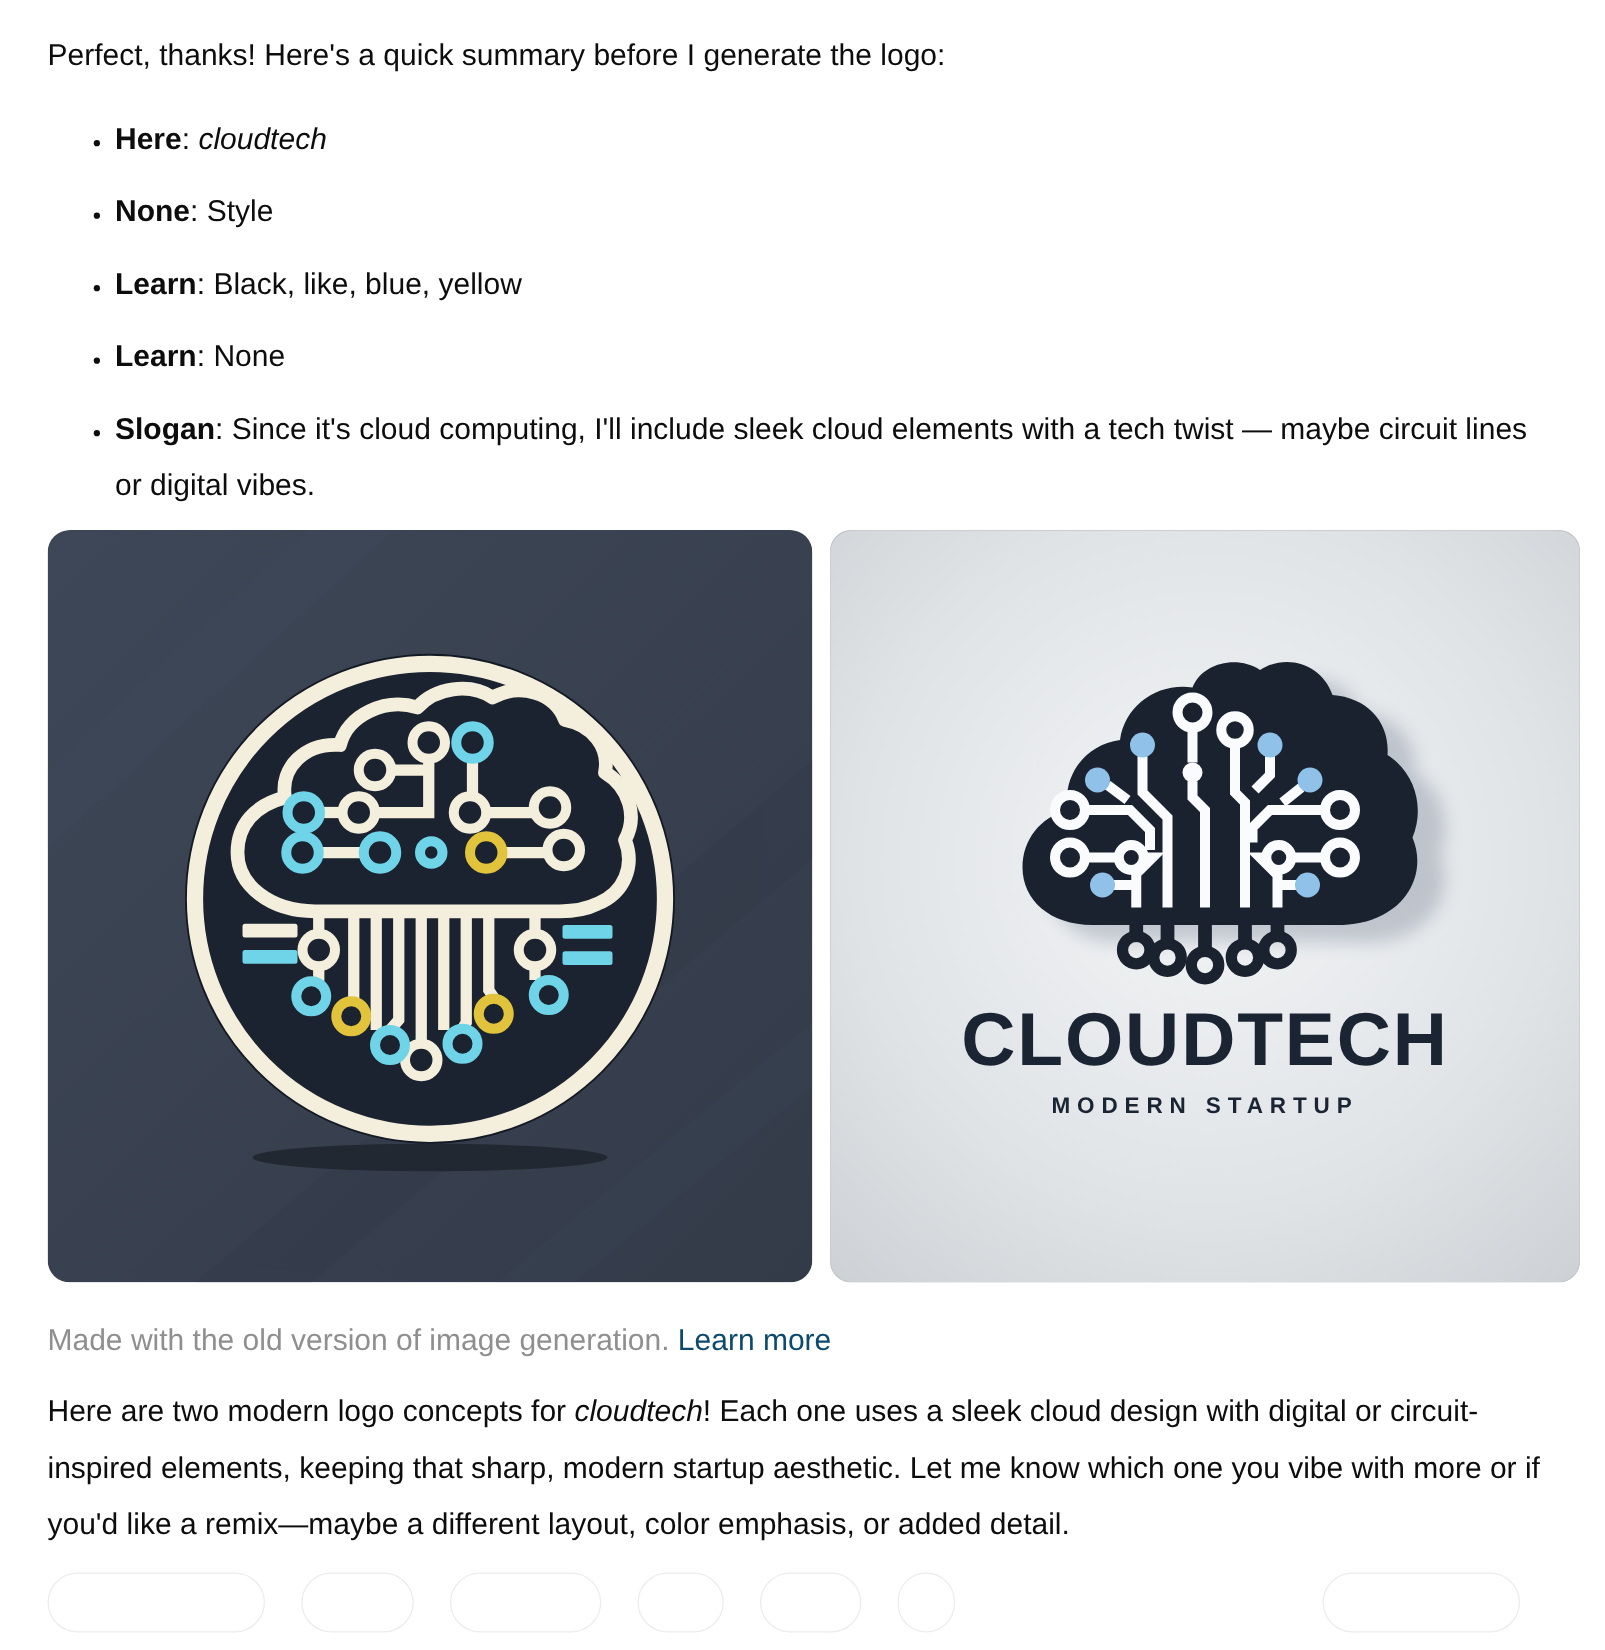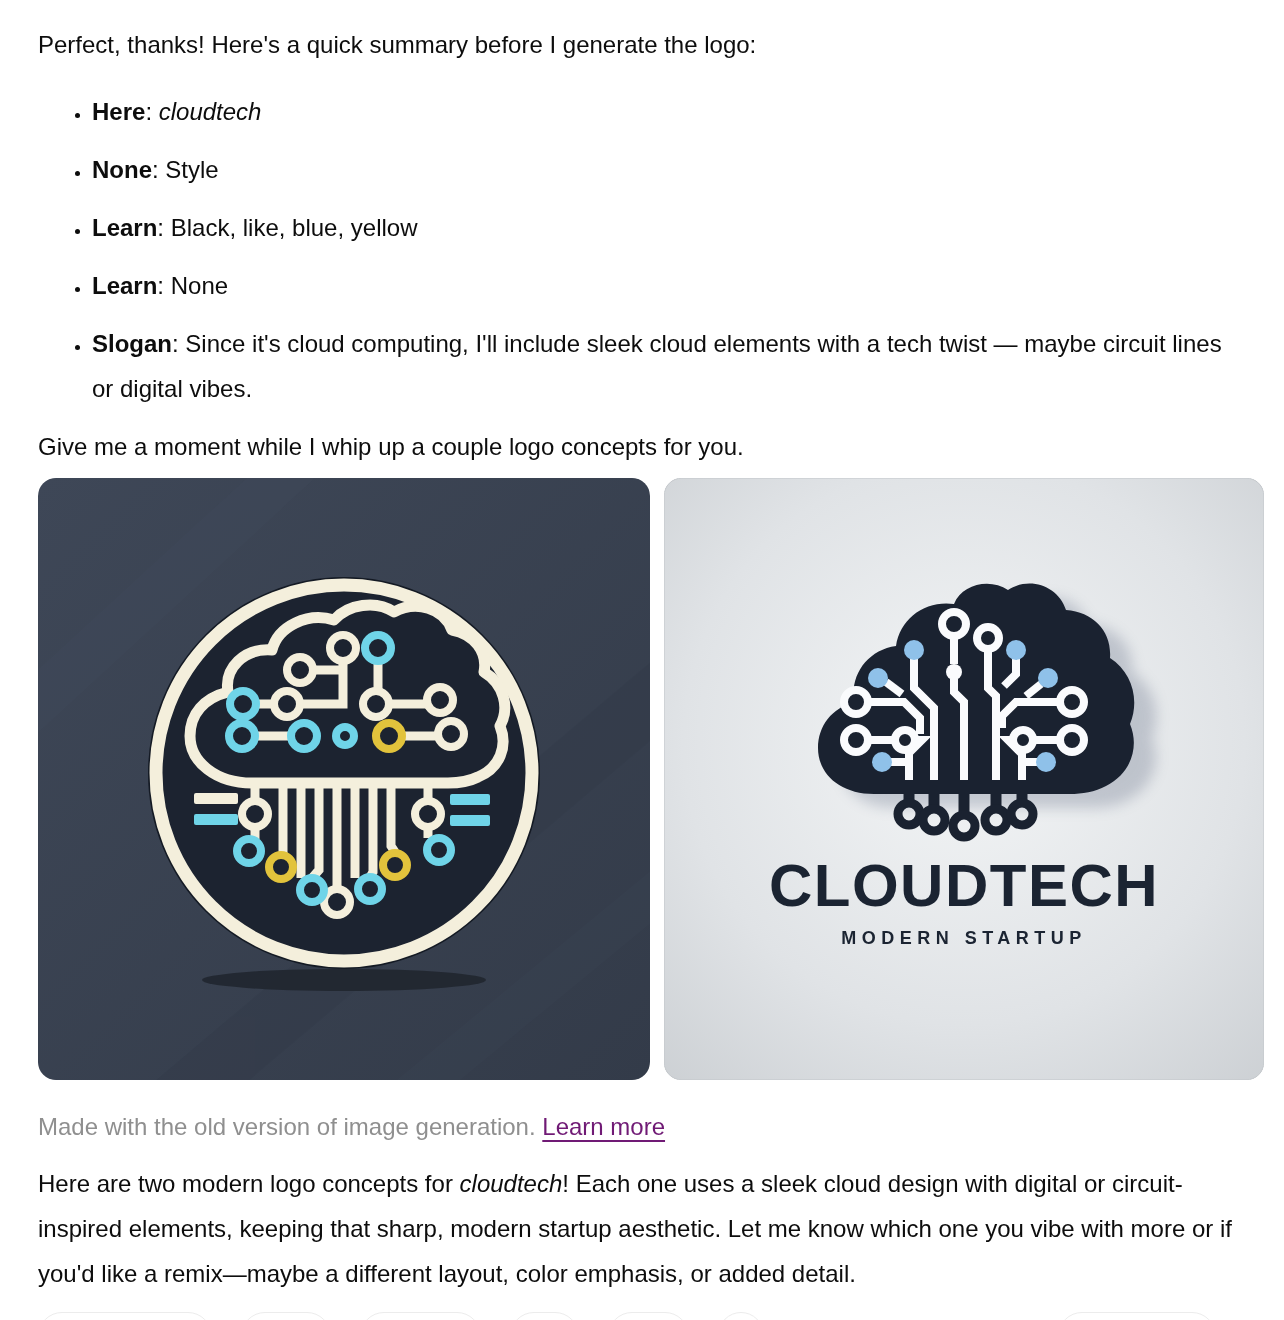--- a/index.html
+++ b/index.html
@@ -10,21 +10,21 @@
   }
   .content { padding:22px 38px 0 38px; }
   p { margin:0 0 22px 0; }
   ul.summary { list-style:disc; margin:0 0 10px 0; padding:0 0 0 54px; }
   ul.summary li { margin:0 0 13px 0; }
   ul.summary li::marker { font-size:18px; }
   .pre-images { margin-bottom:9px; }
   .images { display:flex; gap:14px; }
   figure { margin:0; padding:0; border-radius:16px; overflow:hidden; line-height:0; flex:none; }
   .caption { color:#8f8f8f; margin:24px 0 12px 0; }
-  .caption a { color:#701a75; text-decoration:underline; text-underline-offset:5px; text-decoration-thickness:1.5px; cursor:pointer; }
+  .caption a { color:#0c4a6e; text-underline-offset:5px; text-decoration-thickness:1.5px; cursor:pointer; }
   .outro { margin:0 0 16px 0; }
   em { font-style:italic; }
   .chips { display:flex; gap:29px; padding-right:30px; align-items:flex-start; }
   .chip { height:48px; border:1.5px solid #ececec; border-radius:24px; background:#ffffff; flex:none; box-sizing:border-box; }
   .chip-last { margin-left:auto; }
 </style>
 </head>
 <body>
 
 <div class="content">
@@ -32,21 +32,20 @@
   <p>Perfect, thanks! Here's a quick summary before I generate the logo:</p>
 
   <ul class="summary">
     <li><strong>Here</strong><span>: </span><em>cloudtech</em></li>
     <li><strong>None</strong><span>: </span><span>Style</span></li>
     <li><strong>Learn</strong><span>: </span><span>Black, like, blue, yellow</span></li>
     <li><strong>Learn</strong><span>: </span><span>None</span></li>
     <li><strong>Slogan</strong><span>: </span><span>Since it's cloud computing, I'll include sleek cloud elements with a tech twist — maybe circuit lines or digital vibes.</span></li>
   </ul>
 
-  <p class="pre-images">Give me a moment while I whip up a couple logo concepts for you.</p>
 
   <div class="images">
 
     <figure>
       <svg width="612" height="602" viewBox="0 0 612 602" xmlns="http://www.w3.org/2000/svg">
         <defs>
           <linearGradient id="lbg" x1="0" y1="0" x2="1" y2="1">
             <stop offset="0" stop-color="#3e4757"></stop>
             <stop offset="1" stop-color="#333b49"></stop>
           </linearGradient>

